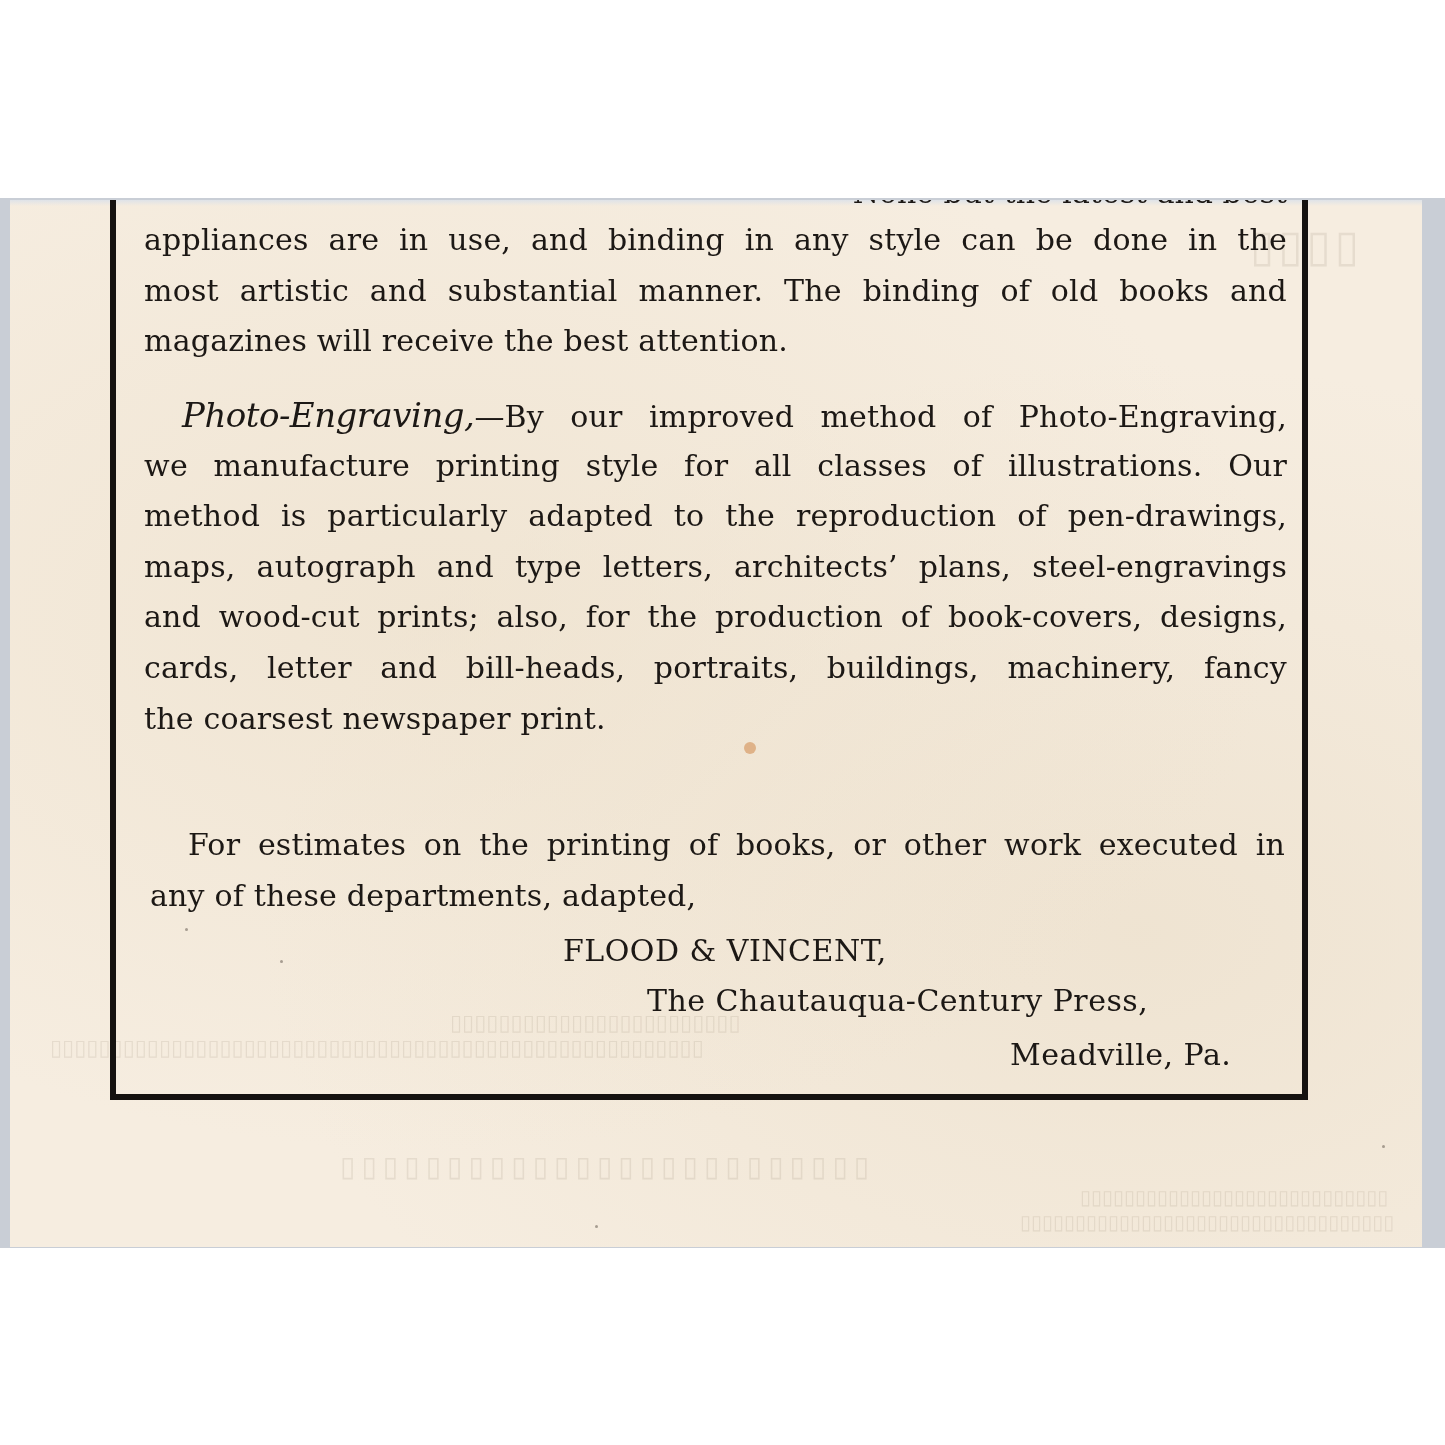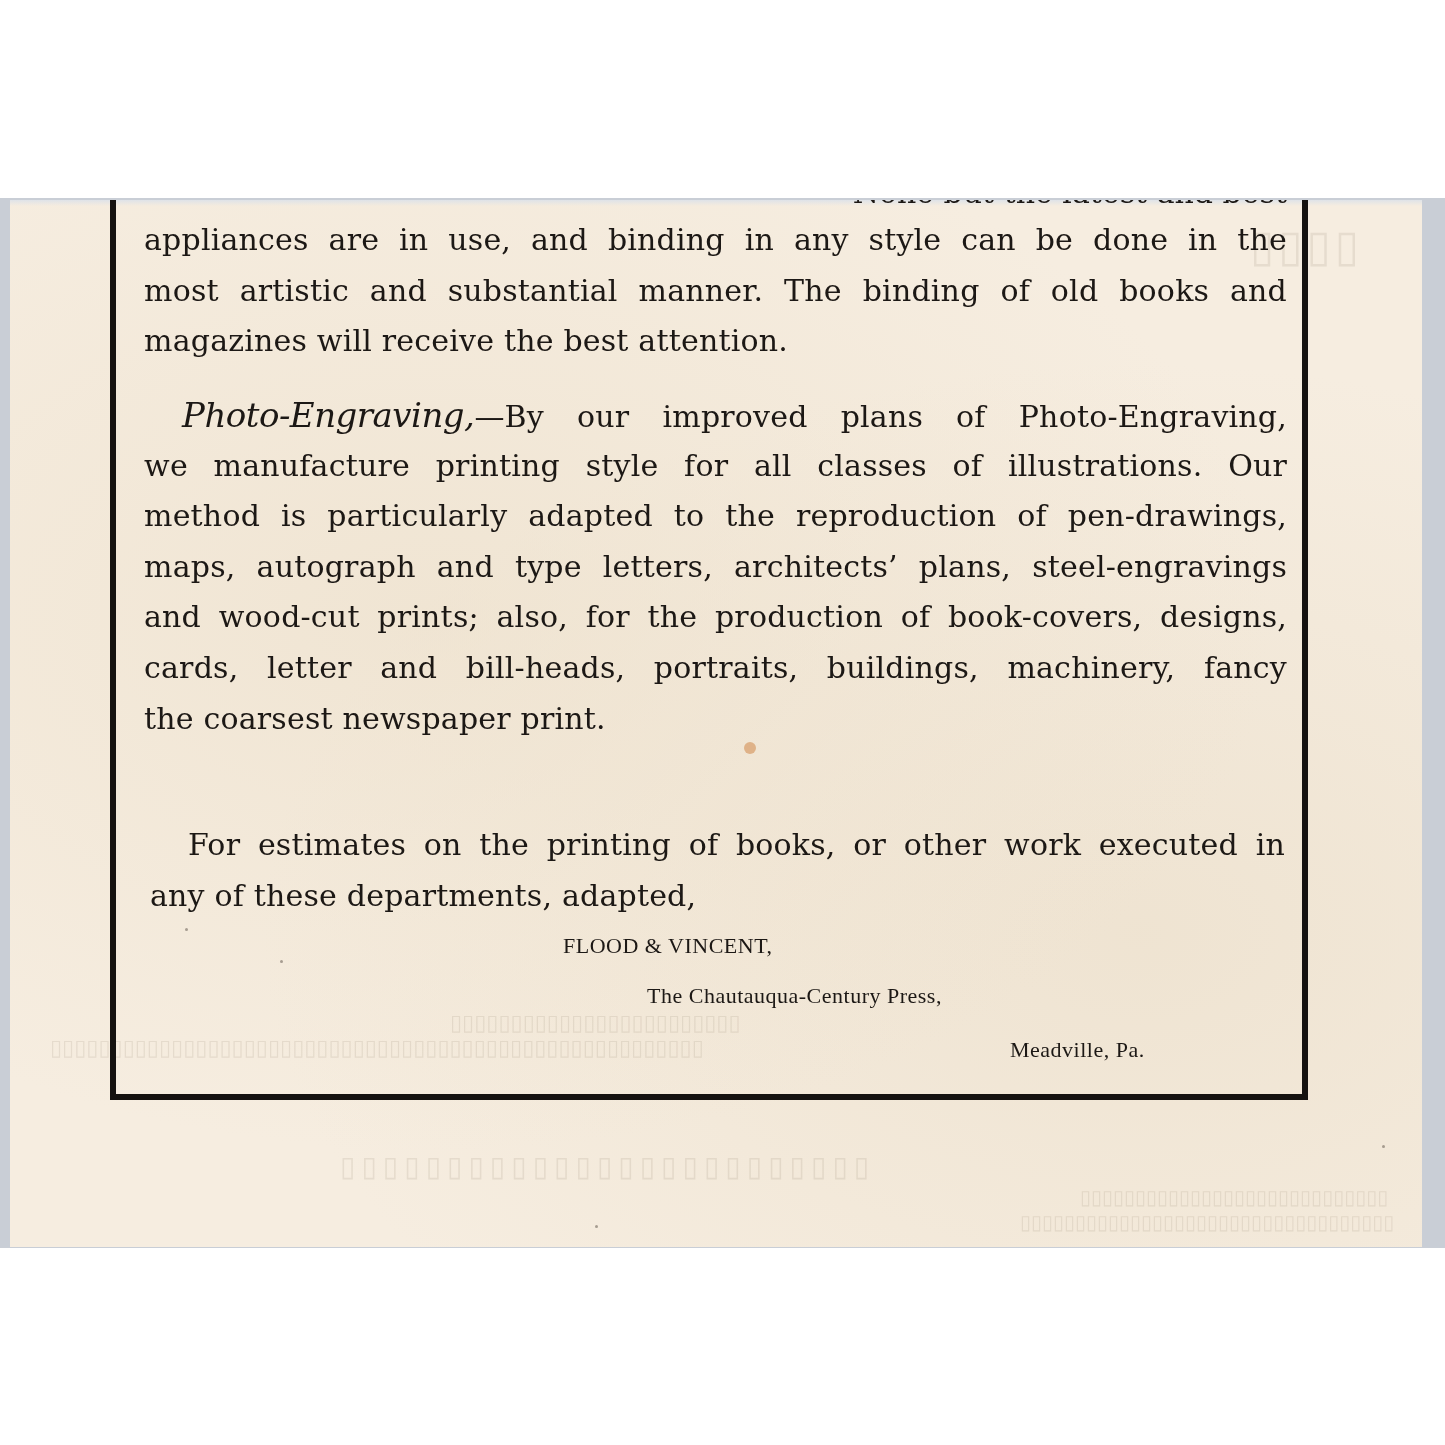--- a/index.html
+++ b/index.html
@@ -94,24 +94,23 @@
       font-size: 34px;
       letter-spacing: -0.5px;
     }
     .para2 { top: 190px; } 
     .para1 { top: 15px; }  
     .para3 { top: 620px; left: 140px; width: 1135px; } 
     .indent { padding-left: 38px; }
     .sig {
       position: absolute;
       color: #1c1815;
-      font-size: 22px;
+      font-size: 30px;
       white-space: nowrap;
       letter-spacing: 0.5px;
-      font-family: Liberation Serif, serif;
     }
     .sig-1 { left: 553px; top: 733px; } 
     .sig-2 { left: 637px; top: 783px; }
     .sig-3 { left: 1000px; top: 837px; }
     .stain {
       position: absolute;
       left: 734px;
       top: 542px;
       width: 12px;
       height: 12px;
@@ -146,21 +145,21 @@
     <span>None but the latest and best</span>
   </div>
 
   <div class="text-block para1">
     <span class="line">appliances are in use, and binding in any style can be done in the</span>
     <span class="line">most artistic and substantial manner.  The binding of old books and</span>
     <span class="line last">magazines will receive the best attention.</span>
   </div>
 
   <div class="text-block para2">
-    <span class="line indent"><span class="heading-blackletter">Photo-Engraving,</span><span>—By our improved plans of Photo-Engraving,</span></span>
+    <span class="line indent"><span class="heading-blackletter">Photo-Engraving,</span><span>—By our improved method of Photo-Engraving,</span></span>
     <span class="line">we manufacture printing style for all classes of illustrations.  Our</span>
     <span class="line">method is particularly adapted to the reproduction of pen-drawings,</span>
     <span class="line">maps, autograph and type letters, architects’ plans, steel-engravings</span>
     <span class="line">and wood-cut prints; also, for the production of book-covers, designs,</span>
     <span class="line">cards, letter and bill-heads, portraits, buildings, machinery, fancy</span>
     <span class="line last">the coarsest newspaper print.</span>
   </div>
 
   <div class="text-block para3">
     <span class="line indent">For estimates on the printing of books, or other work executed in</span>

